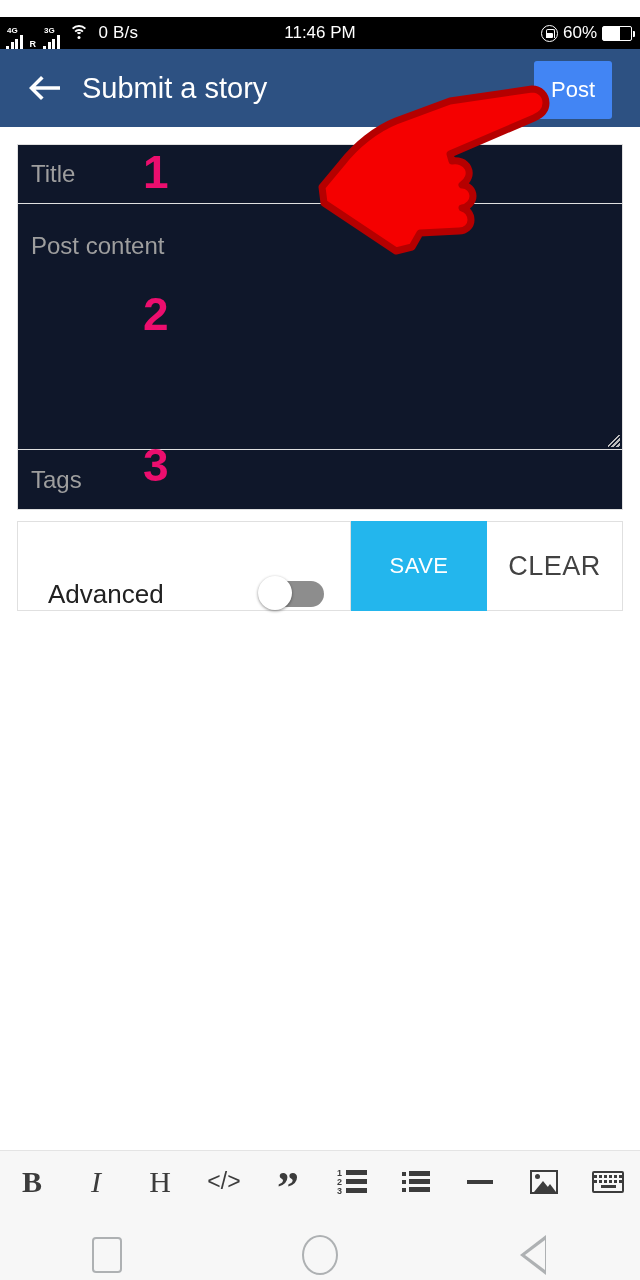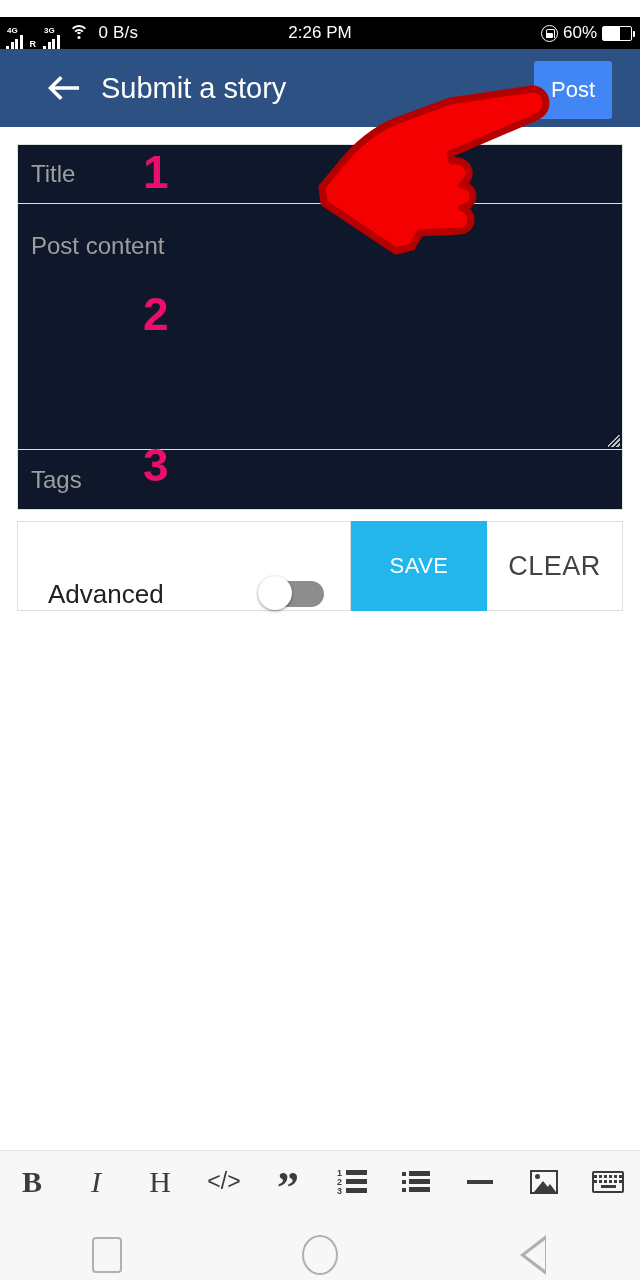--- a/index.html
+++ b/index.html
@@ -60,21 +60,21 @@
     position: relative; display: flex; align-items: center; }
   .batt::after { content: ""; position: absolute; right: -4px; top: 4px;
     width: 2.5px; height: 6px; background: #ffffff; border-radius: 0 1px 1px 0; }
   .batt-fill { height: 100%; background: #ffffff; }
 
   
   .appbar {
     position: absolute; top: 32px; left: 0;
     width: 640px; height: 78px;
     background: #2d5182;
-    display: flex; align-items: center; padding-left: 19px;
+    display: flex; align-items: center;
   }
   .back-arrow { width: 56px; height: 56px; margin-left: 16px;
     display: flex; align-items: center; justify-content: center; }
   .appbar-title { color: #ffffff; font-size: 29px; margin-left: 10px; font-weight: 400; }
   .post-btn {
     position: absolute; right: 28px; top: 12px;
     width: 78px; height: 58px;
     background: #4285f4; border-radius: 3px;
     color: #ffffff; font-size: 22px;
     display: flex; align-items: center; justify-content: center;
@@ -219,21 +219,21 @@
         </span>
       </div>
       <span class="wifi">
         <span class="w3"></span>
           <span class="w2"></span>
           <span class="w1"></span>
           <span class="dot"></span>
       </span>
       <span class="netspeed">0 B/s</span>
     </div>
-    <div class="sb-center">2:26 PM</div>
+    <div class="sb-center">11:46 PM</div>
     <div class="sb-right">
       <span class="rotlock"></span>
       <span class="batt-txt">60%</span>
       <span class="batt">
         <span class="batt-fill" id="battfill" style="width: 60%;"></span>
       </span>
     </div>
   </div>
 
   <div class="appbar">

